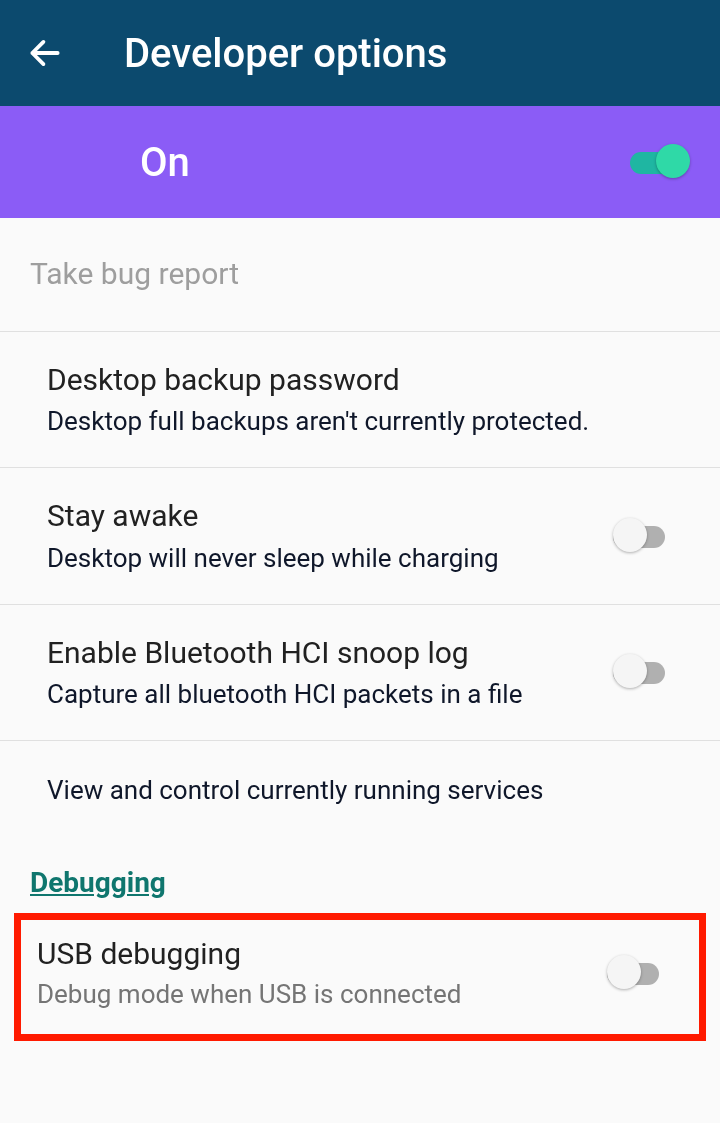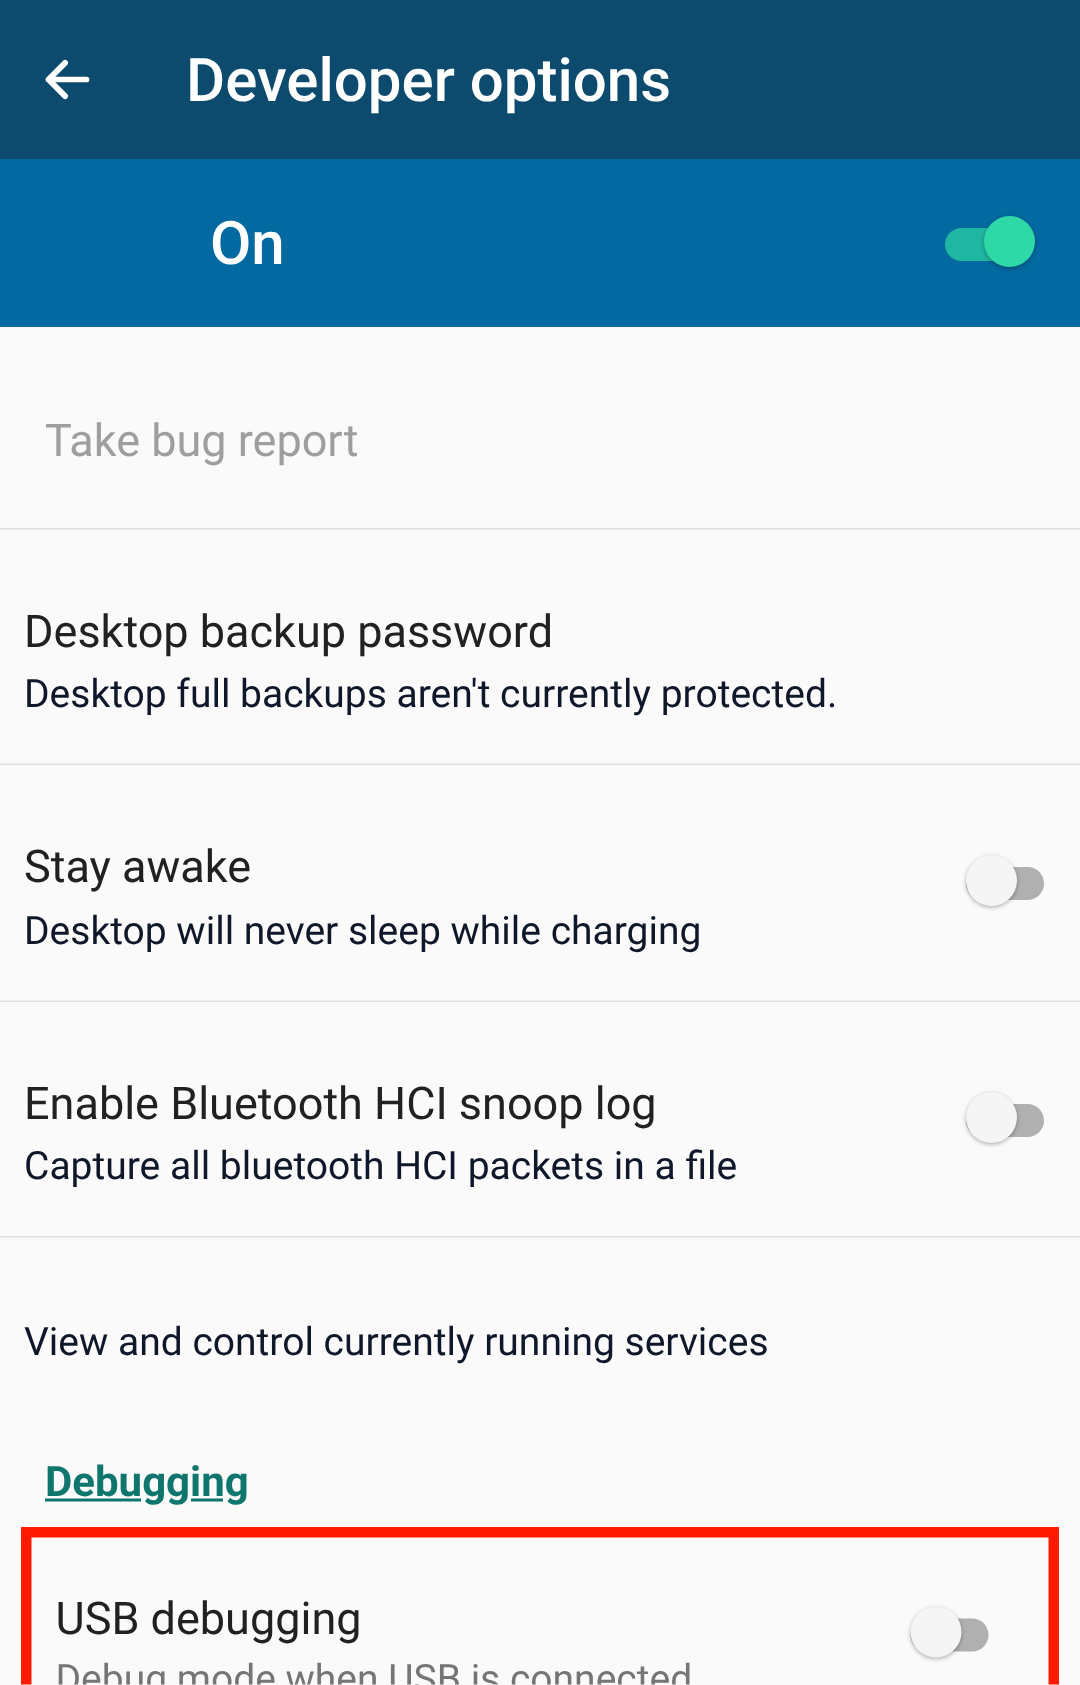--- a/index.html
+++ b/index.html
@@ -25,21 +25,21 @@
     justify-content: center;
     cursor: pointer;
     margin-right: 54px;
   }
   .appbar-title {
     color: #ffffff;
     font-size: 40px;
     font-weight: 500;
   }
   .master-row {
-    background: #0369a1;
+    background: #8b5cf6;
     height: 112px;
     display: flex;
     align-items: center;
     padding: 0 30px 0 140px;
   }
   .master-label {
     color: #ffffff;
     font-size: 40px;
     font-weight: 500;
     flex: 1;
@@ -73,33 +73,32 @@
     background: #1fb6a2;
   }
   .toggle.on .toggle-thumb {
     background: #2fd9a7;
     left: 26px;
   }
   .list {
     background: #fafafa;
   }
   .item {
-    padding: 28px 16px;
+    padding: 28px 47px;
     border-bottom: 1px solid #e0e0e0;
     display: flex;
     align-items: center;
     cursor: pointer;
   }
   .item.no-border {
     border-bottom: none;
   }
   .item-text {
     flex: 1;
     min-width: 0;
-    margin-top: 21px;
   }
   .item-title {
     font-size: 30px;
     color: #212121;
     line-height: 1.35;
   }
   .item-sub {
     font-size: 26px;
     color: #0f172a;
     margin-top: 4px;

